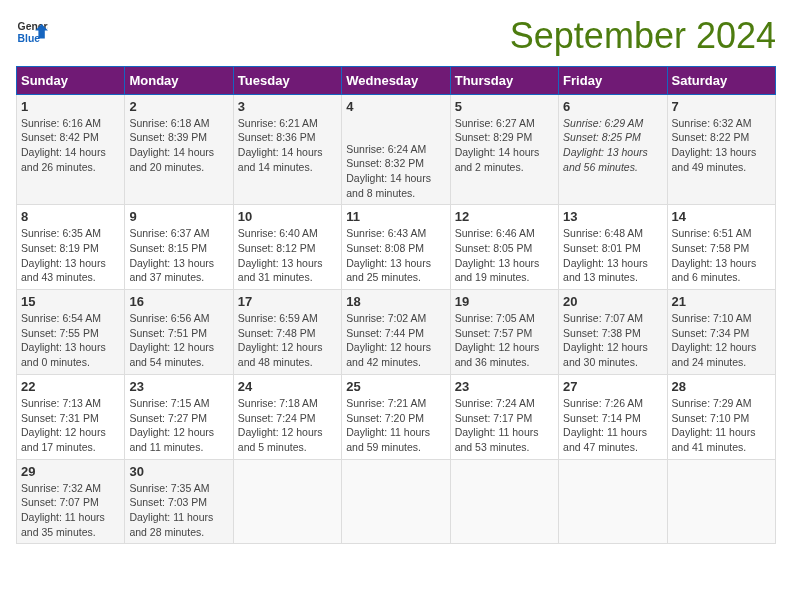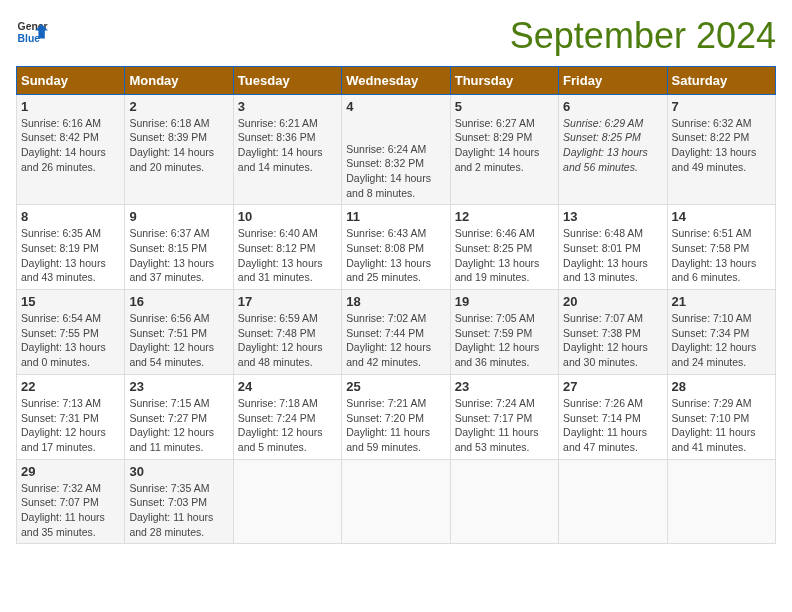--- a/index.html
+++ b/index.html
@@ -37,21 +37,21 @@
     .subtitle {
       font-size: 15px;
       color: #555;
     }
     table {
       width: 100%;
       border-collapse: collapse;
       font-size: 11px;
     }
     thead tr {
-      background-color: #a16207;
+      background-color: #701a75;
       color: white;
     }
     thead th {
       padding: 6px 4px;
       font-size: 13px;
       font-weight: bold;
       text-align: left;
       border: 1px solid #1565c0;
     }
     tbody tr {
@@ -191,21 +191,21 @@
         <td>
           <span class="day-number">11</span>
           <div class="day-info" style="white-space: pre-line;">Sunrise: 6:43 AM
 Sunset: 8:08 PM
 Daylight: 13 hours
 and 25 minutes.</div>
         </td>
         <td>
           <span class="day-number">12</span>
           <div class="day-info" style="white-space: pre-line;">Sunrise: 6:46 AM
-Sunset: 8:25 PM
+Sunset: 8:05 PM
 Daylight: 13 hours
 and 19 minutes.</div>
         </td>
         <td>
           <span class="day-number">13</span>
           <div class="day-info" style="white-space: pre-line;">Sunrise: 6:48 AM
 Sunset: 8:01 PM
 Daylight: 13 hours
 and 13 minutes.</div>
         </td>
@@ -242,21 +242,21 @@
         <td>
           <span class="day-number">18</span>
           <div class="day-info" style="white-space: pre-line;">Sunrise: 7:02 AM
 Sunset: 7:44 PM
 Daylight: 12 hours
 and 42 minutes.</div>
         </td>
         <td>
           <span class="day-number">19</span>
           <div class="day-info" style="white-space: pre-line;">Sunrise: 7:05 AM
-Sunset: 7:59 PM
+Sunset: 7:57 PM
 Daylight: 12 hours
 and 36 minutes.</div>
         </td>
         <td>
           <span class="day-number">20</span>
           <div class="day-info" style="white-space: pre-line;">Sunrise: 7:07 AM
 Sunset: 7:38 PM
 Daylight: 12 hours
 and 30 minutes.</div>
         </td>

